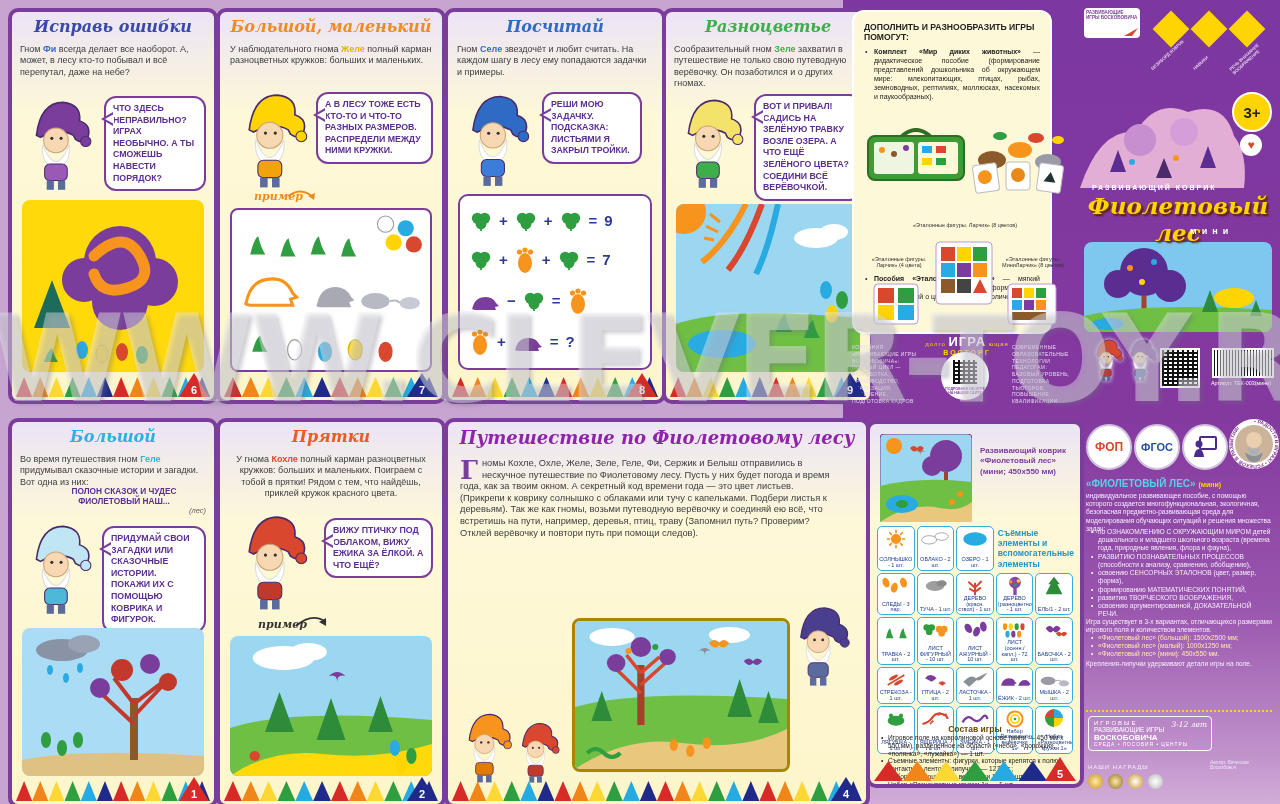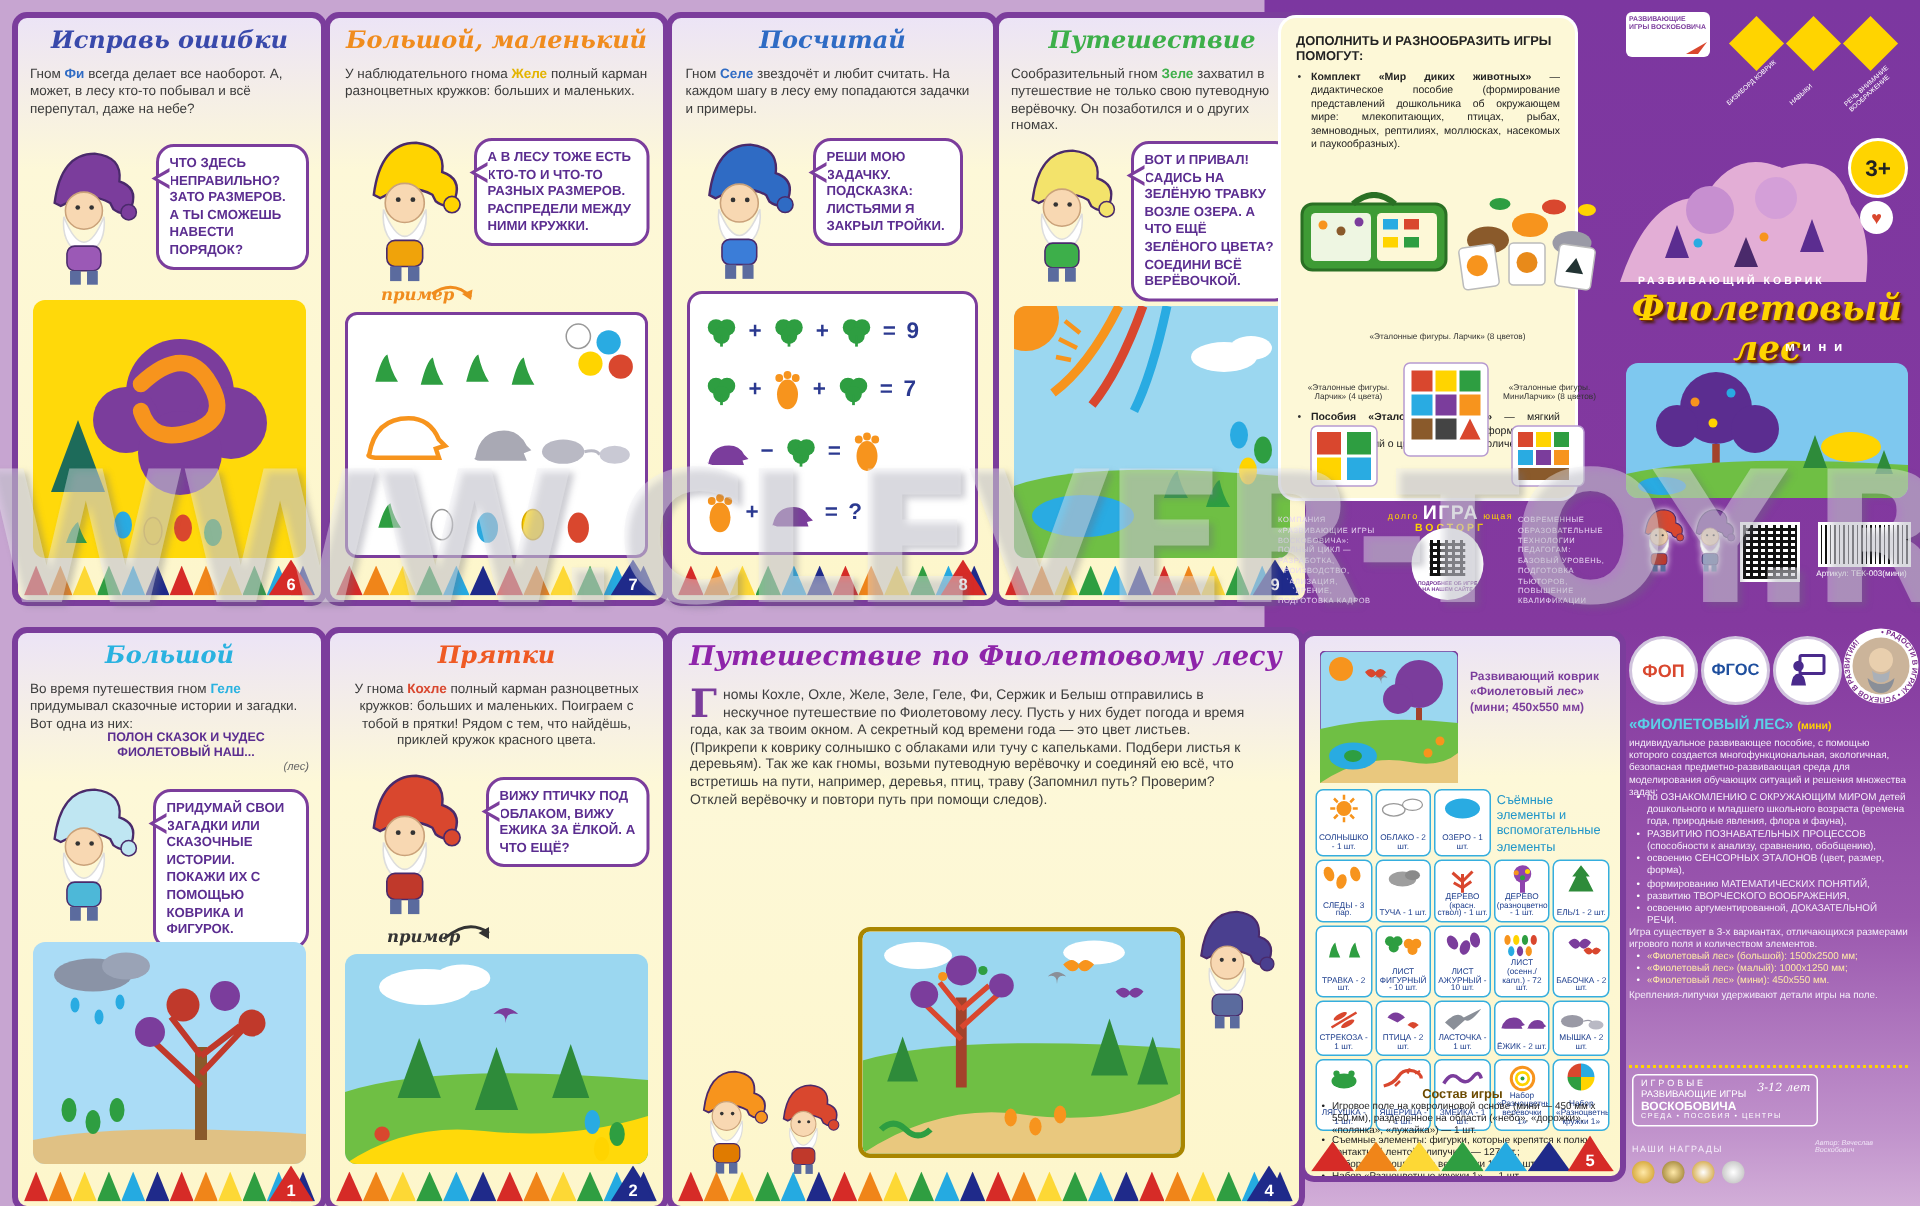--- a/index.html
+++ b/index.html
@@ -40,21 +40,21 @@
   .pcap{position:absolute;font-size:5.5px;color:#333;text-align:center;line-height:1.1}
   .bandtxt{position:absolute;font-size:5px;line-height:1.35;color:#ead9f4;letter-spacing:.4px;text-transform:uppercase}
   .qr{background-color:#fff;background-image:
       repeating-linear-gradient(0deg,#111 0 2px,transparent 2px 4px),
       repeating-linear-gradient(90deg,#111 0 2px,transparent 2px 5px);border:2px solid #fff}
   .barcode{background:repeating-linear-gradient(90deg,#111 0 1px,#fff 1px 3px);border:2px solid #fff}
   .egrid{position:absolute;display:grid;grid-template-columns:repeat(5,1fr);gap:2px}
   .ecell{background:#fff;border:1.5px solid #35aede;border-radius:5px;display:flex;flex-direction:column;
          align-items:center;justify-content:space-between;padding:2px 1px 1px;overflow:hidden}
   .ecell .lbl{font-size:5.5px;color:#1b3c8c;text-align:center;line-height:1.05;width:100%}
-  .etitle{grid-column:span 2;font-size:8.5px;font-weight:normal;color:#2096c9;line-height:1.2;padding:2px}
+  .etitle{grid-column:span 2;font-size:8.5px;font-weight:bold;color:#2096c9;line-height:1.2;padding:2px}
   .sostav{font-size:6.6px;color:#222;line-height:1.18;padding:0 8px 0 16px;position:relative}
   .sostav:before{content:"•";position:absolute;left:9px}
   .ib{font-size:6.6px;color:#f5eefa;line-height:1.25}
   .ibul{position:relative;padding-left:8px}
   .ibul:before{content:"•";position:absolute;left:1px;color:#fff}
   .circ{border-radius:50%;position:absolute;display:flex;align-items:center;justify-content:center}
   .wm{position:absolute;left:-10px;right:-10px;top:288px;z-index:60;pointer-events:none;
       text-align:center;font-weight:bold;font-size:122px;letter-spacing:-5px;white-space:nowrap;
       color:rgba(235,235,240,.42);text-shadow:3px 3px 4px rgba(110,110,125,.35);
       font-family:"DejaVu Sans",sans-serif}
@@ -74,21 +74,21 @@
           <path d="M14 40 Q18 8 40 8 Q58 10 56 26 Q68 30 64 42 Q60 50 52 44 L50 40 Q36 32 18 42 Z" fill="#7b3d9c" stroke="#4a2a6b" stroke-width="1.5"></path>
           <circle cx="33" cy="45" r="12" fill="#f8d8b2" stroke="#caa27a"></circle>
           <circle cx="29" cy="43" r="1.5" fill="#333"></circle>
           <circle cx="38" cy="43" r="1.5" fill="#333"></circle>
           <path d="M20 49 Q33 82 46 49 Q48 68 33 74 Q18 68 20 49 Z" fill="#fff" stroke="#ddd"></path>
           <rect x="22" y="68" width="22" height="16" rx="5" fill="#9b59b6" stroke="#4a2a6b"></rect>
           <rect x="24" y="84" width="7" height="9" fill="#5b6b9e"></rect>
           <rect x="35" y="84" width="7" height="9" fill="#5b6b9e"></rect>
           <circle cx="62" cy="46" r="5" fill="#7b3d9c" stroke="#4a2a6b"></circle>
         </svg></div>
-    <div class="bubble" style="left:92px;right:8px;top:84px">ЧТО ЗДЕСЬ НЕПРАВИЛЬНО? ЗАТО РАЗМЕРОВ. А ТЫ СМОЖЕШЬ НАВЕСТИ ПОРЯДОК?</div>
+    <div class="bubble" style="left:92px;right:8px;top:84px">ЧТО ЗДЕСЬ НЕПРАВИЛЬНО? ИГРАХ НЕОБЫЧНО. А ТЫ СМОЖЕШЬ НАВЕСТИ ПОРЯДОК?</div>
     <div class="scene" style="left:10px;right:10px;top:188px;bottom:28px">
       <svg width="100%" height="100%" viewBox="0 0 182 172" preserveAspectRatio="none">
         <rect width="182" height="172" fill="#ffd90a"></rect>
         <polygon points="12,128 30,80 48,128" fill="#1d6b5a"></polygon>
         <circle cx="98" cy="62" r="36" fill="#7b3d9c"></circle>
           <circle cx="62" cy="80" r="22" fill="#7b3d9c"></circle>
         <circle cx="132" cy="82" r="24" fill="#7b3d9c"></circle>
           <circle cx="98" cy="102" r="28" fill="#7b3d9c"></circle>
         <path d="M72 56q30-28 46 0q14 24-13 32q-26 8-33-14" fill="none" stroke="#f7941d" stroke-width="11" stroke-linecap="round"></path>
         <ellipse cx="60" cy="150" rx="6" ry="9" fill="#29abe2"></ellipse>
@@ -305,21 +305,21 @@
         <div class="tri" style="background: rgb(240, 133, 25);"></div>
         <div class="tri" style="background: rgb(253, 216, 53);"></div>
         <div class="tri" style="background: rgb(47, 158, 65);"></div>
         <div class="tri" style="background: rgb(37, 170, 225);"></div>
         <div class="tri" style="background: rgb(31, 42, 138);"></div>
       </div>
     <div class="pg pg-red">8</div>
   </div>
 
   <div class="card" style="left:662px;top:8px;width:204px;height:388px">
-    <div class="ct" style="color:#3daf4a">Путешествие</div>
+    <div class="ct" style="color:#3daf4a">Разноцветье</div>
     <div class="intro" style="left:8px;right:8px;top:32px">
       <span>Сообразительный гном </span><span class="gname" style="color:#3daf4a">Зеле</span><span> захватил в путешествие не только свою путеводную верёвочку. Он позаботился и о других гномах.</span>
     </div>
     <div class="gnome" style="left:8px;top:80px;width:72px;height:98px"><svg viewBox="0 0 70 95" width="100%" height="100%" preserveAspectRatio="xMidYMid meet">
           <path d="M14 40 Q18 8 40 8 Q58 10 56 26 Q68 30 64 42 Q60 50 52 44 L50 40 Q36 32 18 42 Z" fill="#f3e36b" stroke="#4a2a6b" stroke-width="1.5"></path>
           <circle cx="33" cy="45" r="12" fill="#f8d8b2" stroke="#caa27a"></circle>
           <circle cx="29" cy="43" r="1.5" fill="#333"></circle>
           <circle cx="38" cy="43" r="1.5" fill="#333"></circle>
           <path d="M20 49 Q33 82 46 49 Q48 68 33 74 Q18 68 20 49 Z" fill="#fff" stroke="#ddd"></path>
           <rect x="22" y="68" width="22" height="16" rx="5" fill="#3daf4a" stroke="#4a2a6b"></rect>

